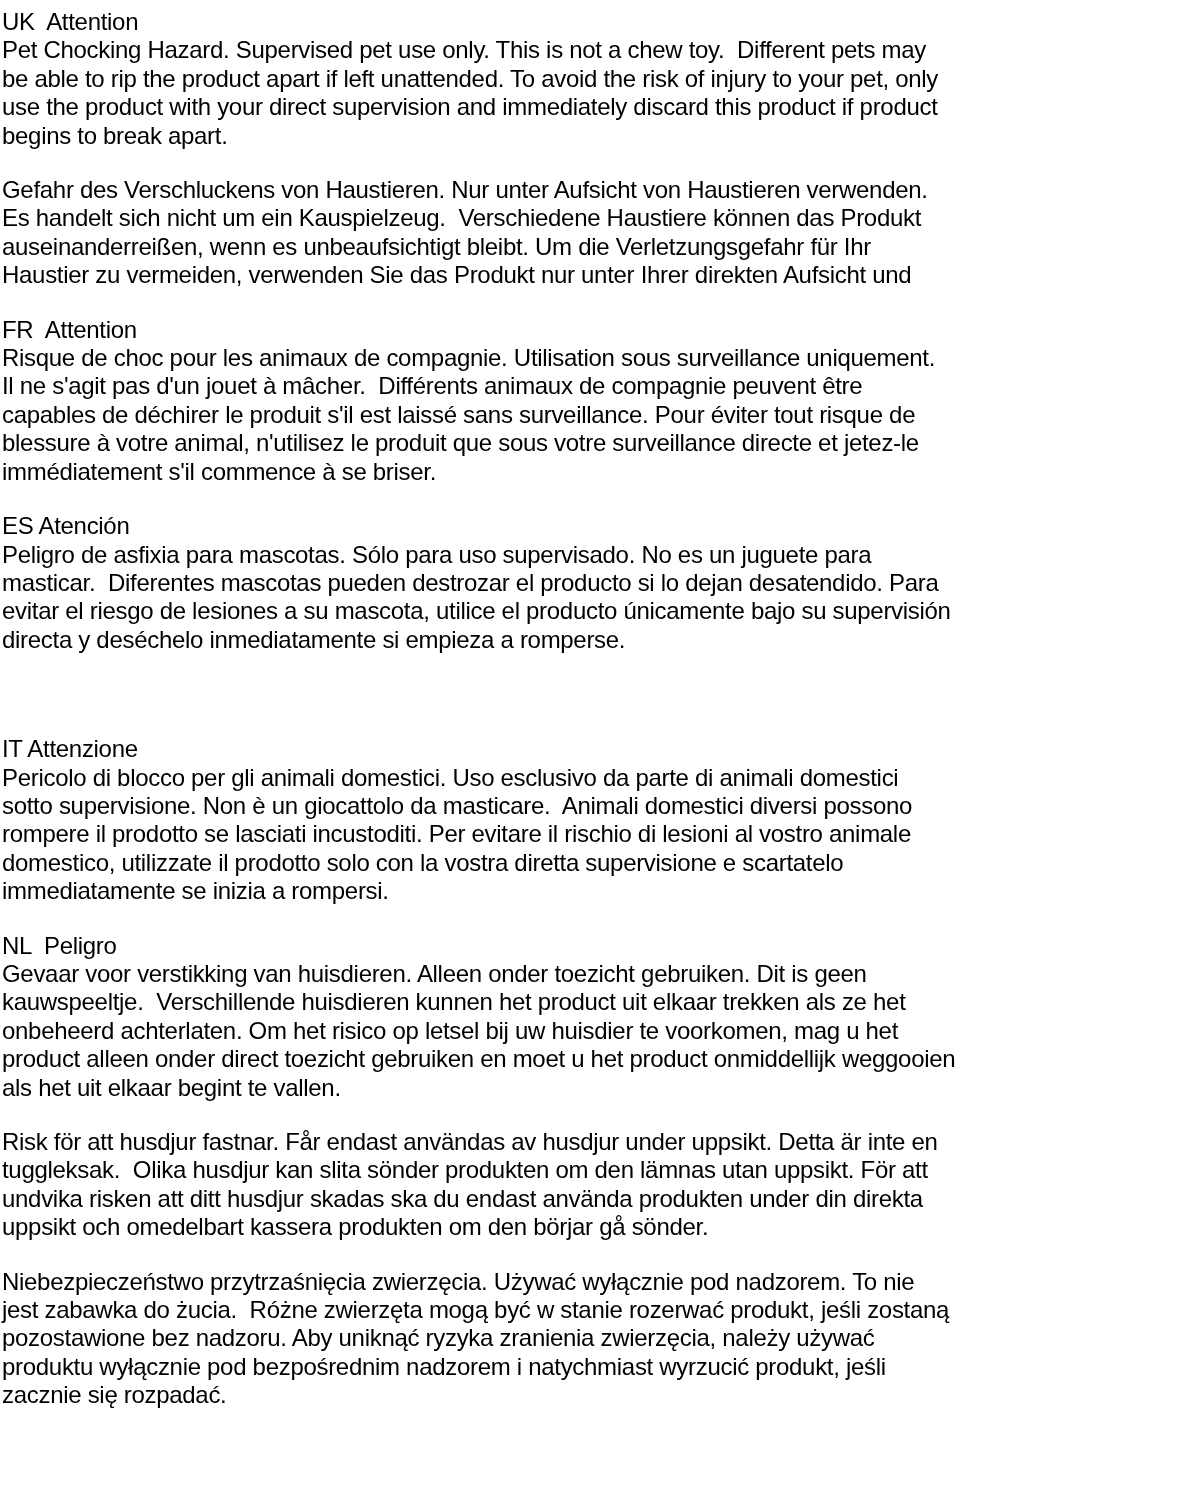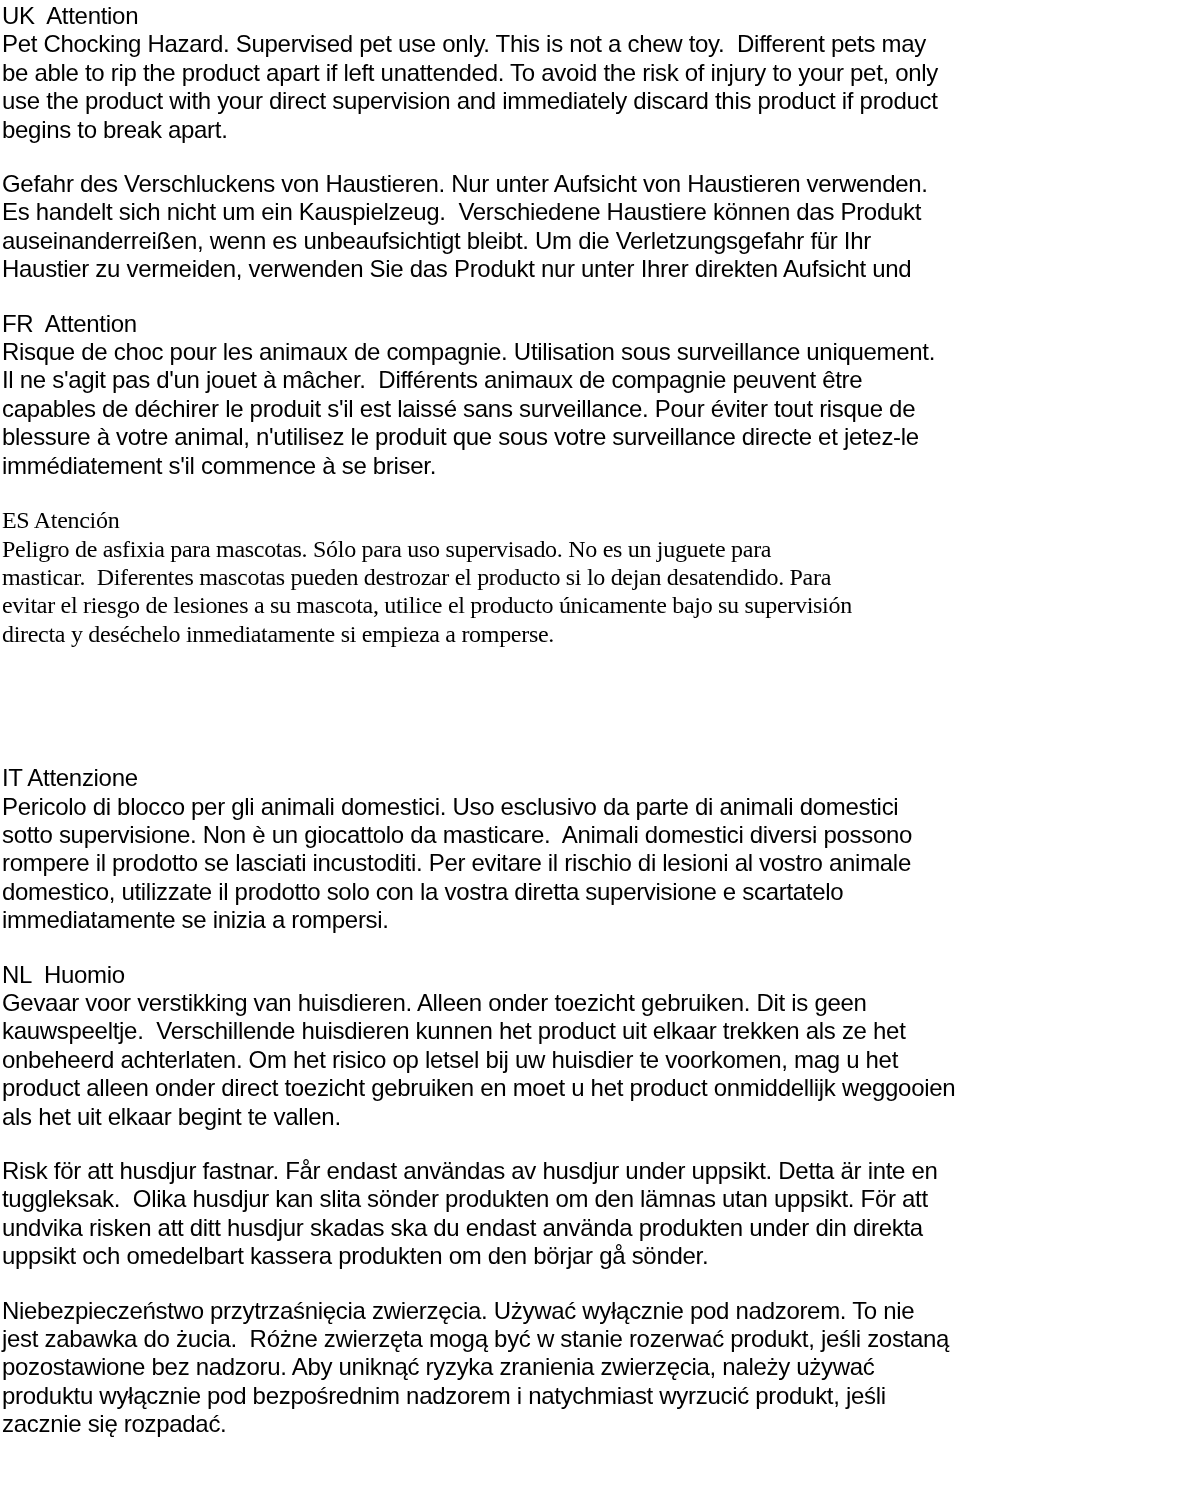--- a/index.html
+++ b/index.html
@@ -5,35 +5,34 @@
   html, body {
     margin: 0;
     padding: 0;
     background: #ffffff;
   }
   .page {
     position: relative;
     width: 1197px;
     height: 1500px;
     box-sizing: border-box;
-    padding: 2px 0 0 2px;
+    padding: 8px 0 0 2px;
     overflow: hidden;
     background: #ffffff;
     color: #000000;
     font-family: "Liberation Sans", "DejaVu Sans", sans-serif;
     font-size: 24px;
     line-height: 28.4px;
     letter-spacing: -0.3px;
   }
   .section {
     margin: 0 0 26px 0;
   }
   .section.big-gap {
-    margin-bottom: 116px;
-    font-family: Liberation Serif, serif;
+    margin-bottom: 81px;
   }
   .section:last-child {
     margin-bottom: 0;
   }
   .heading, .body-text {
     white-space: pre-wrap;
     color: #000000;
   }
 </style>
 </head>
@@ -76,21 +75,21 @@
   <div class="section">
     <div class="heading">IT Attenzione</div>
     <div class="body-text">Pericolo di blocco per gli animali domestici. Uso esclusivo da parte di animali domestici
 sotto supervisione. Non è un giocattolo da masticare.  Animali domestici diversi possono
 rompere il prodotto se lasciati incustoditi. Per evitare il rischio di lesioni al vostro animale
 domestico, utilizzate il prodotto solo con la vostra diretta supervisione e scartatelo
 immediatamente se inizia a rompersi.</div>
   </div>
 
   <div class="section">
-    <div class="heading">NL  Huomio</div>
+    <div class="heading">NL  Peligro</div>
     <div class="body-text">Gevaar voor verstikking van huisdieren. Alleen onder toezicht gebruiken. Dit is geen
 kauwspeeltje.  Verschillende huisdieren kunnen het product uit elkaar trekken als ze het
 onbeheerd achterlaten. Om het risico op letsel bij uw huisdier te voorkomen, mag u het
 product alleen onder direct toezicht gebruiken en moet u het product onmiddellijk weggooien
 als het uit elkaar begint te vallen.</div>
   </div>
 
   <div class="section">
     <div class="body-text">Risk för att husdjur fastnar. Får endast användas av husdjur under uppsikt. Detta är inte en
 tuggleksak.  Olika husdjur kan slita sönder produkten om den lämnas utan uppsikt. För att

